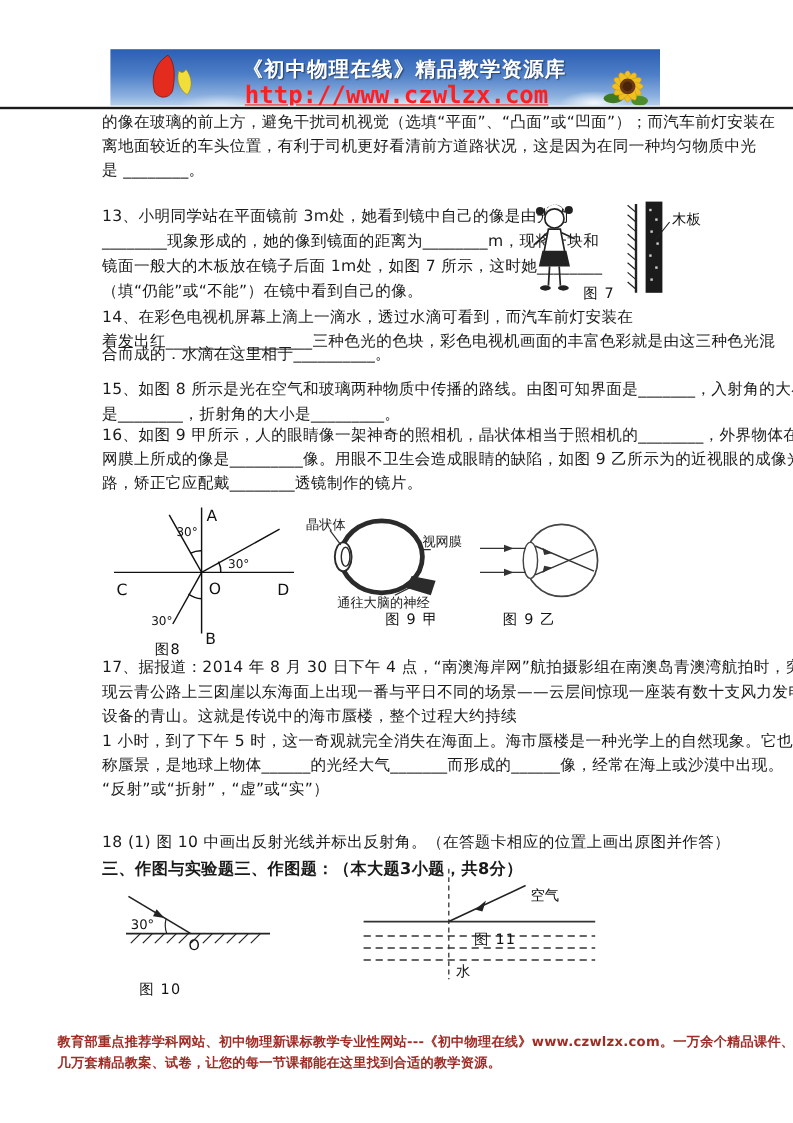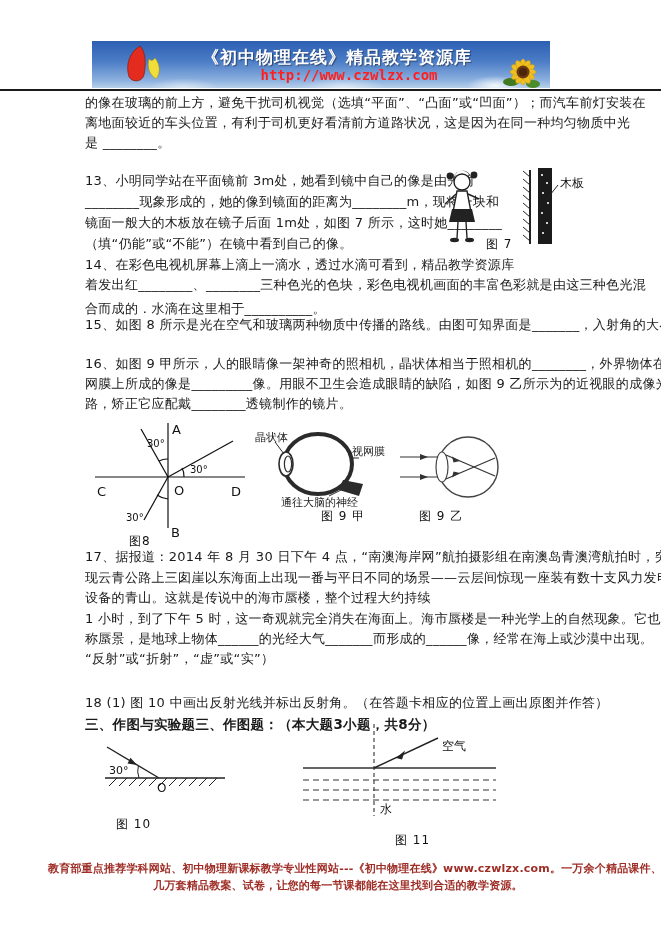--- a/index.html
+++ b/index.html
@@ -18,23 +18,23 @@
       radial-gradient(50px 14px at 20% 100%, rgba(255,255,255,.5), rgba(255,255,255,0) 70%),
       linear-gradient(180deg,#2c5fb3 0%,#4d7ec7 45%,#8fb3e0 85%,#b8d0ea 100%);
     overflow:hidden;
   }
   .banner-title{
     position:absolute; left:95px; top:5px; width:300px; text-align:center;
     color:#ffffff; font-size:17px; font-weight:bold; letter-spacing:1px;
     text-shadow:1px 1px 1px rgba(0,0,0,.45); white-space:nowrap;
   }
   .banner-url{
-    position:absolute; left:142px; top:26px; width:230px; text-align:center;
-    color:#ff1f1f; font-size:14px; font-weight:bold;
-    font-family:"DejaVu Sans Mono", monospace; white-space:nowrap;
+    position:absolute; left:112px; top:26px; width:230px; text-align:center;
+    color:#ff1f1f; font-size:20px; font-weight:bold;
+    font-family:"DejaVu Sans Mono", monospace; white-space:nowrap;text-decoration:underline;
   }
   .banner-logo{position:absolute; left:26px; top:4px;}
   .banner-flower{position:absolute; right:6px; top:14px;}
   .top-rule{position:absolute; left:0; top:89px; width:661px; height:2px; background:#1b1b1b;}
   
   .line{
     position:absolute; left:85px; white-space:nowrap;
     font-size:13px; line-height:15px; letter-spacing:0.3px;
   }
   .line .u{text-underline-offset:3px;}
@@ -44,21 +44,21 @@
   .figcap{
     position:absolute; font-size:12px; color:#111; white-space:nowrap; letter-spacing:1px;
   }
   svg text{font-family:"DejaVu Sans", sans-serif;}
   
   .footer{
     position:absolute; left:48px; top:860px; width:580px;
     color:#9e2d26; font-size:11px; font-weight:bold; line-height:17px;
     letter-spacing:0.2px;
   }
-  .footer div{white-space:nowrap;text-align:center;}
+  .footer div{white-space:nowrap;}
 </style>
 </head>
 <body>
 
 <div class="page">
 
   <div class="banner">
     <svg class="banner-logo" width="48" height="40" viewBox="0 0 48 40">
       <path d="M22,1 C12,7 7,19 11,32 C15,38 24,37 26,30 C28,19 28,7 22,1 Z" fill="#e32b1e" stroke="#7a1208" stroke-width="0.6"></path>
       <path d="M31,14 C29,22 31,29 38,34 C43,28 42,19 37,13 C35,16 33,16 31,14 Z" fill="#f2de3a" stroke="#9a8a10" stroke-width="0.5"></path>
@@ -86,25 +86,26 @@
 
   <div class="line" style="top:95px"><span>的像在玻璃的前上方，避免干扰司机视觉（选填“平面”、“凸面”或“凹面”）；而汽车前灯安装在</span></div>
   <div class="line" style="top:115px"><span>离地面较近的车头位置，有利于司机更好看清前方道路状况，这是因为在同一种均匀物质中光</span></div>
   <div class="line" style="top:135px"><span>是 ________。</span></div>
 
   <div class="line" style="top:173px"><span>13、小明同学站在平面</span><span class="u">镜前 3m处，她</span><span>看到镜中自己的像是由光的</span></div>
   <div class="line" style="top:194px"><span>________现象形成的，她的像到镜面的距离为________m，现将一块和</span></div>
   <div class="line" style="top:215px"><span>镜面一般大的木板放在镜子后面 1m处，如图 7 所示，这时她________</span></div>
   <div class="line" style="top:236px"><span>（填“仍能”或“不能”）在镜中看到自己的像。</span></div>
 
-  <div class="line" style="top:257px"><span>14、在彩色电视机屏幕上滴上一滴</span><span class="u">水，透过水滴</span><span>可看到，精品教学资源库</span></div>
+  <div class="line" style="top:257px"><span>14、在彩色电视机屏幕上滴上一滴</span><span class="u">水，透过水滴</span><span>可看到，而汽车前灯安装在</span></div>
   <div class="line" style="top:277px"><span>着发出红________、________</span><span class="u">三种色光</span><span>的色块，彩色电视机画面的丰富色彩就是</span><span class="u">由这三种色光混</span></div>
-  <div class="line" style="top:301px"><span>合而成的．水滴在这里相于__________。</span></div>
+  <div class="line" style="top:288px"><span>合而成的．水滴在这里相于__________。</span></div>
 
   <div class="line" style="top:317px"><span>15、如图 8 </span><span class="u">所示是光在空气</span><span>和玻璃两种物质中传播的路线。由图可知界面是_______，入射角的大小</span></div>
+  <div class="line" style="top:338px"><span>是________，折射角的大小是_________。</span></div>
 
   <div class="line" style="top:356px"><span>16、如图 9 </span><span class="u">甲所示，人的</span><span>眼睛像一架神奇的照相机，晶状体相当于照相机的________，外界物体在视</span></div>
   <div class="line" style="top:376px"><span>网膜上所成的像是_________像。用眼不卫生会造成眼睛的缺陷，如图 9 乙所示为的近视眼的成像光</span></div>
   <div class="line" style="top:396px"><span>路，矫正它应配戴________透镜制作的镜片。</span></div>
 
   <div class="line" style="top:549px"><span>17、据报道：2014 年 8 </span><span class="u">月 30 日下午</span><span> 4 点，“南澳海岸网”航拍摄影组在南澳岛青澳湾航拍时，突然发</span></div>
   <div class="line" style="top:570px"><span>现云青公路上三囱崖以东海面上出现一番与平日不同的场景——云层间惊现一座装有数十支风力发电</span></div>
   <div class="line" style="top:590px"><span>设备的青山。这就是传说中的海市蜃楼，整个过程大约持续</span></div>
   <div class="line" style="top:611px"><span>1 小时，到了下午 5 时，这一</span><span class="u">奇观就完全消失</span><span>在海面上。海市蜃楼是一种光学上的自然现象。它也简</span></div>
   <div class="line" style="top:631px"><span>称蜃景，是地球上物体______的光经大气_______而形成的______像，经常在海上或沙漠中出现。（填</span></div>
@@ -250,20 +251,20 @@
     <line x1="140" y1="18" x2="76" y2="48" stroke="#222" stroke-width="1.4"></line>
     <polygon points="98,38 107,30.5 104,39.5" fill="#222"></polygon>
     <g stroke="#333" stroke-width="1.1" stroke-dasharray="6,4">
       <line x1="5" y1="60" x2="198" y2="60"></line>
       <line x1="5" y1="70" x2="198" y2="70"></line>
       <line x1="5" y1="80" x2="198" y2="80"></line>
     </g>
     <text x="144" y="30" font-size="12" fill="#111">空气</text>
     <text x="82" y="93" font-size="12" fill="#111">水</text>
   </svg>
-  <div class="figcap" style="left:395px; top:832px">图 11</div>
+  <div class="figcap" style="left:395px; top:775px">图 11</div>
 
   <div class="footer">
     <div>教育部重点推荐学科网站、初中物理新课标教学专业性网站---《初中物理在线》www.czwlzx.com。一万余个精品课件、</div>
     <div>几万套精品教案、试卷，让您的每一节课都能在这里找到合适的教学资源。</div>
   </div>
 
 </div>
 
 </body></html>

